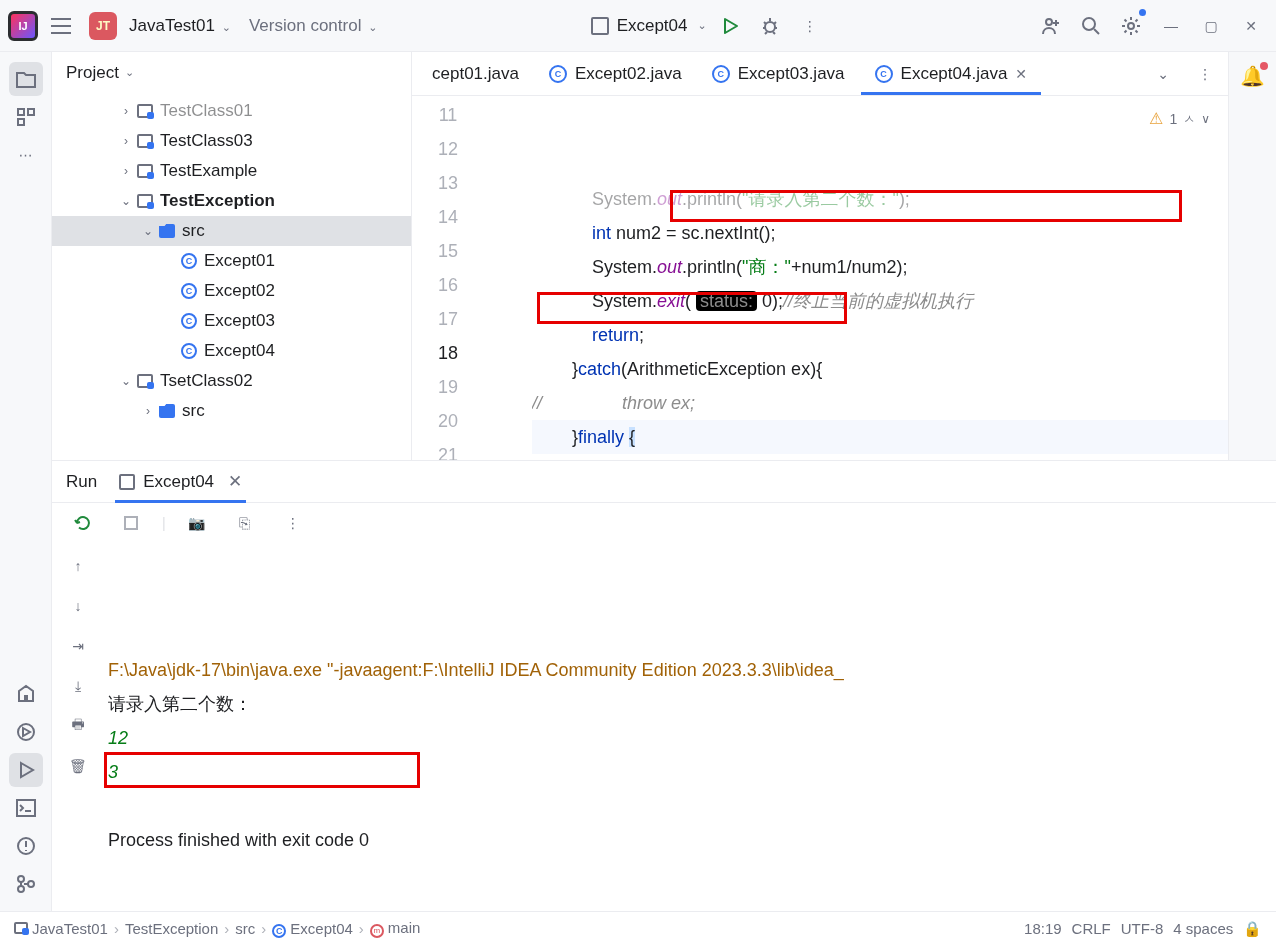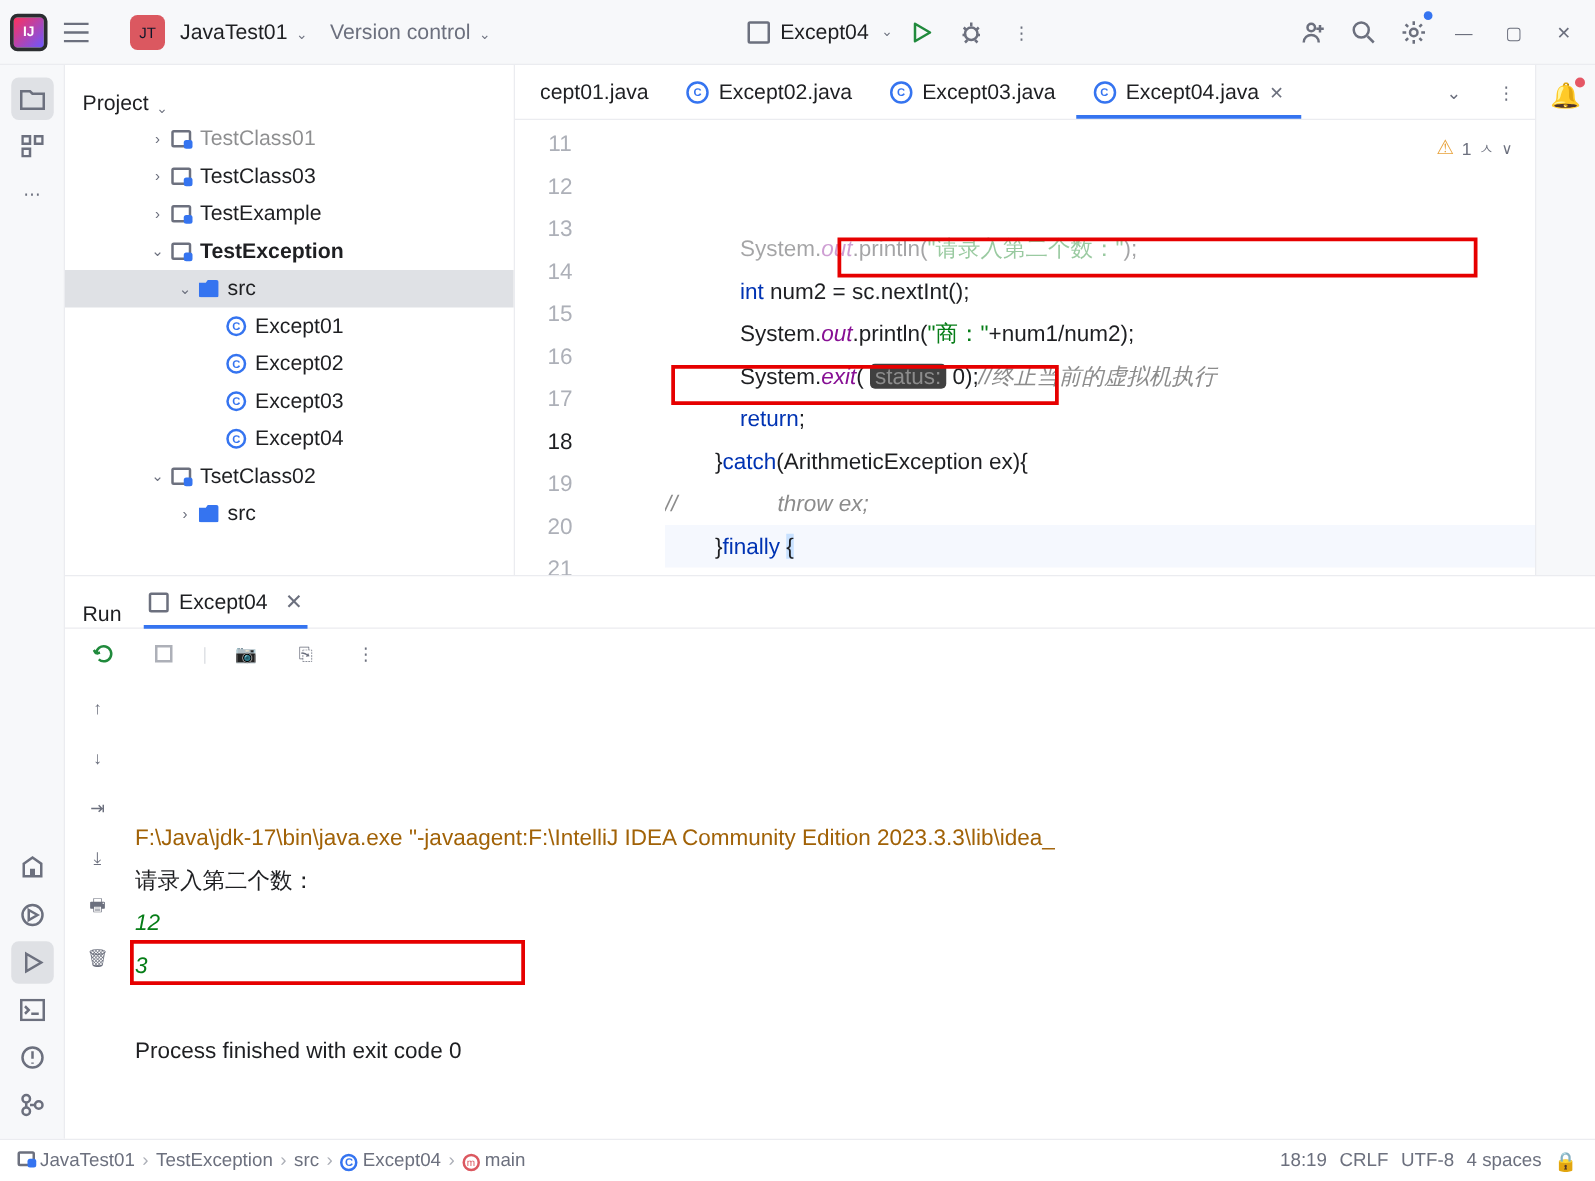--- a/index.html
+++ b/index.html
@@ -1,32 +1,32 @@
 <!DOCTYPE html>
 <html><head>
 <meta charset="utf-8">
 <style>
 *{box-sizing:border-box;margin:0;padding:0;font-family:"Segoe UI",Arial,sans-serif}
 body{width:1276px;height:945px;background:#fff;display:flex;flex-direction:column;overflow:hidden;font-size:14px;color:#1e1f22}
 .titlebar{height:52px;background:#f7f8fa;display:flex;align-items:center;padding:0 8px;gap:6px;border-bottom:1px solid #ebecf0}
 .icon-btn{width:34px;height:34px;display:flex;align-items:center;justify-content:center;border-radius:6px;cursor:pointer;color:#6c707e}
 .app-icon{width:30px;height:30px;border-radius:6px;background:linear-gradient(135deg,#fe315d,#6b57ff);display:flex;align-items:center;justify-content:center;color:#fff;font-weight:bold;font-size:11px;border:3px solid #2b2d30}
-.proj-badge{width:28px;height:28px;border-radius:6px;background:#db5860;color:#0f172a;display:flex;align-items:center;justify-content:center;font-weight:400;font-size:12px;margin-left:20px}
+.proj-badge{width:28px;height:28px;border-radius:6px;background:#db5860;color:#fef9c3;display:flex;align-items:center;justify-content:center;font-weight:700;font-size:12px;margin-left:5px}
 .titlebar-text{font-size:17px;color:#1e1f22;padding:0 6px;cursor:pointer}
 .titlebar-text.dim{color:#6c707e}
 .chev{font-size:11px;color:#6c707e;margin-left:2px}
 .spacer{flex:1}
 .main-file{display:flex;align-items:center;gap:8px;font-size:17px}
 .file-ico{width:18px;height:18px;border:2px solid #6c707e;border-radius:2px;display:inline-block}
 .body-row{flex:1;display:flex;min-height:0}
 .left-rail{width:52px;background:#f7f8fa;border-right:1px solid #ebecf0;display:flex;flex-direction:column;align-items:center;padding-top:10px;gap:4px}
 .left-rail .icon-btn.active{background:#dfe1e5}
 .left-rail-bottom{margin-top:auto;margin-bottom:10px;display:flex;flex-direction:column;gap:4px}
 .proj-panel{width:360px;background:#fff;border-right:1px solid #ebecf0;display:flex;flex-direction:column;min-height:0}
-.proj-header{height:42px;display:flex;align-items:flex-end;padding:0 14px;font-size:17px;font-weight:500;border-bottom:1px solid transparent}
+.proj-header{height:42px;display:flex;align-items:center;padding:0 14px;font-size:17px;font-weight:500;border-bottom:1px solid transparent}
 .tree{flex:1;overflow:auto;padding-top:2px}
 .tree-row{height:30px;display:flex;align-items:center;padding-right:10px;cursor:pointer;font-size:17px;white-space:nowrap}
 .tree-row.sel{background:#dfe1e5}
 .tree-arrow{width:16px;text-align:center;color:#6c707e;font-size:12px}
 .tree-ico{width:22px;display:flex;justify-content:center;margin-right:4px}
 .folder-ico{width:16px;height:14px;background:#6c707e;border-radius:2px;position:relative;clip-path:polygon(0 15%,35% 15%,45% 0,100% 0,100% 100%,0 100%)}
 .folder-ico.blue{background:#3574f0}
 .mod-ico{width:16px;height:14px;border:2px solid #6c707e;border-radius:2px;position:relative}
 .mod-ico::after{content:"";position:absolute;right:-3px;bottom:-3px;width:7px;height:7px;background:#3574f0;border-radius:2px}
 .java-ico{width:16px;height:16px;border:2px solid #3574f0;border-radius:50%;display:flex;align-items:center;justify-content:center;font-size:9px;color:#3574f0;font-weight:bold}
@@ -39,28 +39,28 @@
 .tab.active::after{content:"";position:absolute;bottom:0;left:0;right:0;height:3px;background:#3574f0}
 .tab-close{color:#6c707e;font-size:14px}
 .editor{flex:1;display:flex;font-family:"JetBrains Mono",Consolas,monospace;font-size:18px;overflow:hidden;position:relative;min-height:0}
 .gutter{width:120px;background:#fff;text-align:center;color:#adb0b8;padding:2px 48px 0 0;line-height:34px}
 .gutter .hl{color:#1e1f22}
 .code{flex:1;padding-top:2px;line-height:34px;white-space:pre;position:relative;overflow:hidden}
 .k-kw{color:#0033b3}
 .k-field{color:#871094;font-style:italic}
 .k-str{color:#067d17}
 .k-cmt{color:#8c8c8c;font-style:italic}
-.k-hint{color:#8c8c8c;background:#404040;border-radius:4px;padding:0 4px;font-style:normal}
+.k-hint{color:#8c8c8c;background:#000000;border-radius:4px;padding:0 4px;font-style:normal}
 .line-hl{background:#f5f8fe;display:inline-block;width:100%}
 .brace-hl{background:#c8e1ff}
 .redbox{border:3px solid #e60000;position:absolute;pointer-events:none}
 .warn-strip{position:absolute;top:6px;right:18px;display:flex;align-items:center;gap:6px;font-size:14px;color:#6c707e}
 .warn-tri{color:#e8a33d;font-size:16px}
 .run-panel{border-top:1px solid #ebecf0;display:flex;flex-direction:column;min-height:0}
-.run-header{height:42px;display:flex;align-items:flex-end;padding:0 14px;gap:18px;font-size:17px;border-bottom:1px solid #ebecf0}
+.run-header{height:42px;display:flex;align-items:center;padding:0 14px;gap:18px;font-size:17px;border-bottom:1px solid #ebecf0}
 .run-tab{display:flex;align-items:center;gap:8px;height:100%;position:relative;padding:0 4px}
 .run-tab.active::after{content:"";position:absolute;bottom:-1px;left:0;right:0;height:3px;background:#3574f0}
 .run-body{flex:1;display:flex;min-height:0}
 .run-gutter{width:52px;display:flex;flex-direction:column;align-items:center;padding-top:6px;gap:6px}
 .console{flex:1;font-family:"JetBrains Mono",Consolas,monospace;font-size:18px;padding:8px 4px;line-height:34px;white-space:pre;position:relative;overflow:hidden}
 .c-cmd{color:#a16207}
 .c-in{color:#067d17;font-style:italic}
 .statusbar{height:34px;border-top:1px solid #ebecf0;display:flex;align-items:center;padding:0 14px;gap:10px;font-size:15px;color:#6c707e;background:#fff}
 .crumb{display:flex;align-items:center;gap:6px}
 .crumb-sep{color:#adb0b8}

